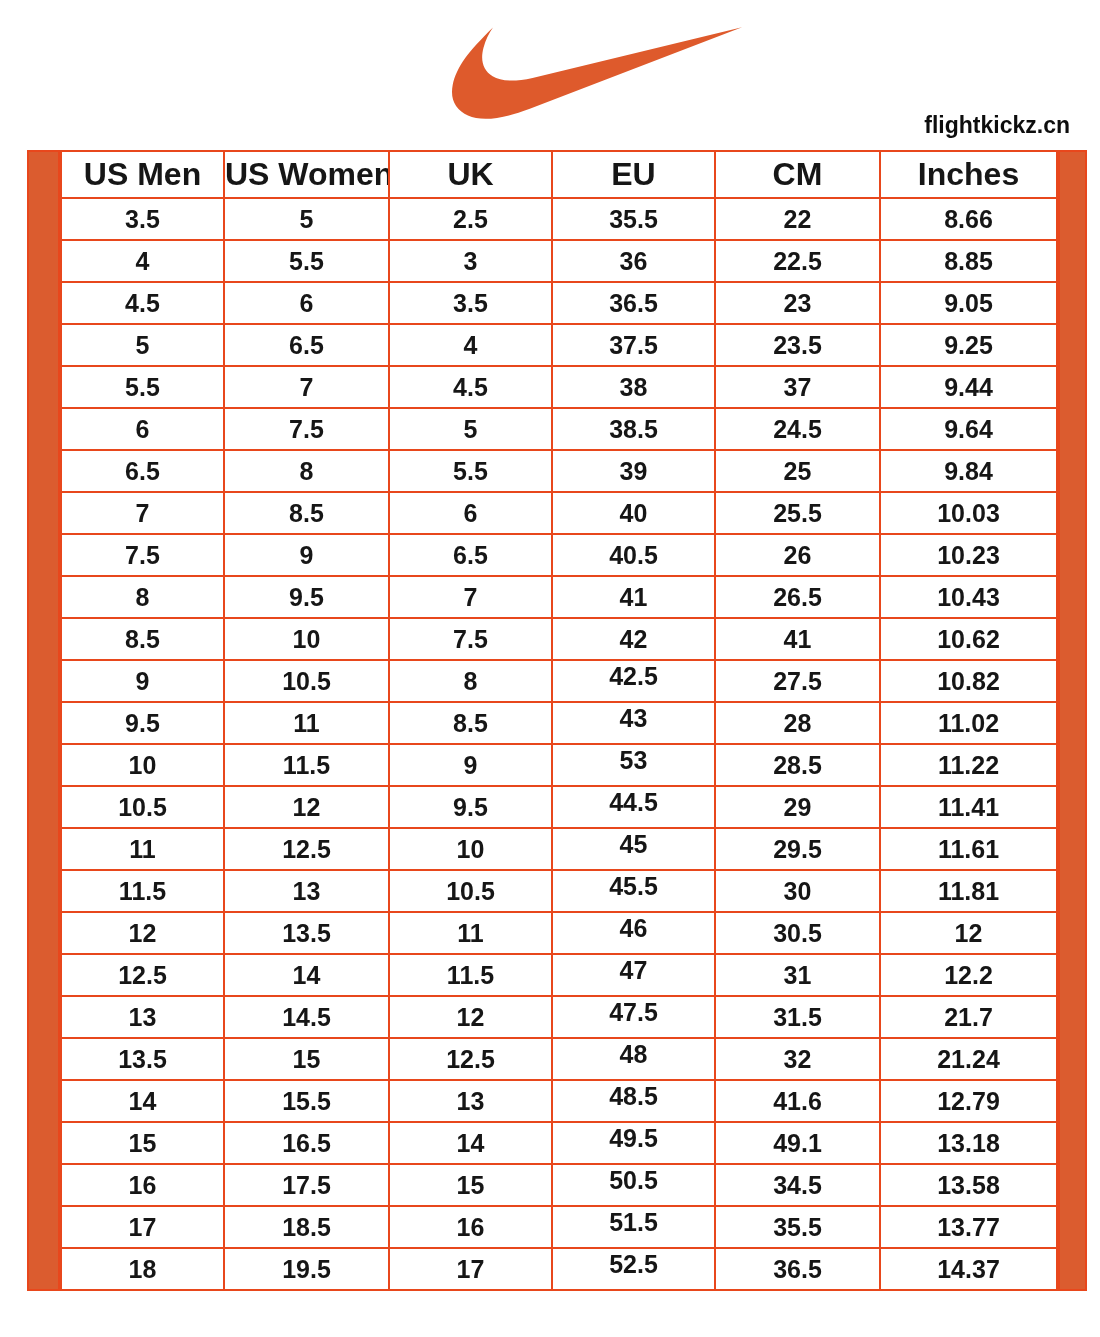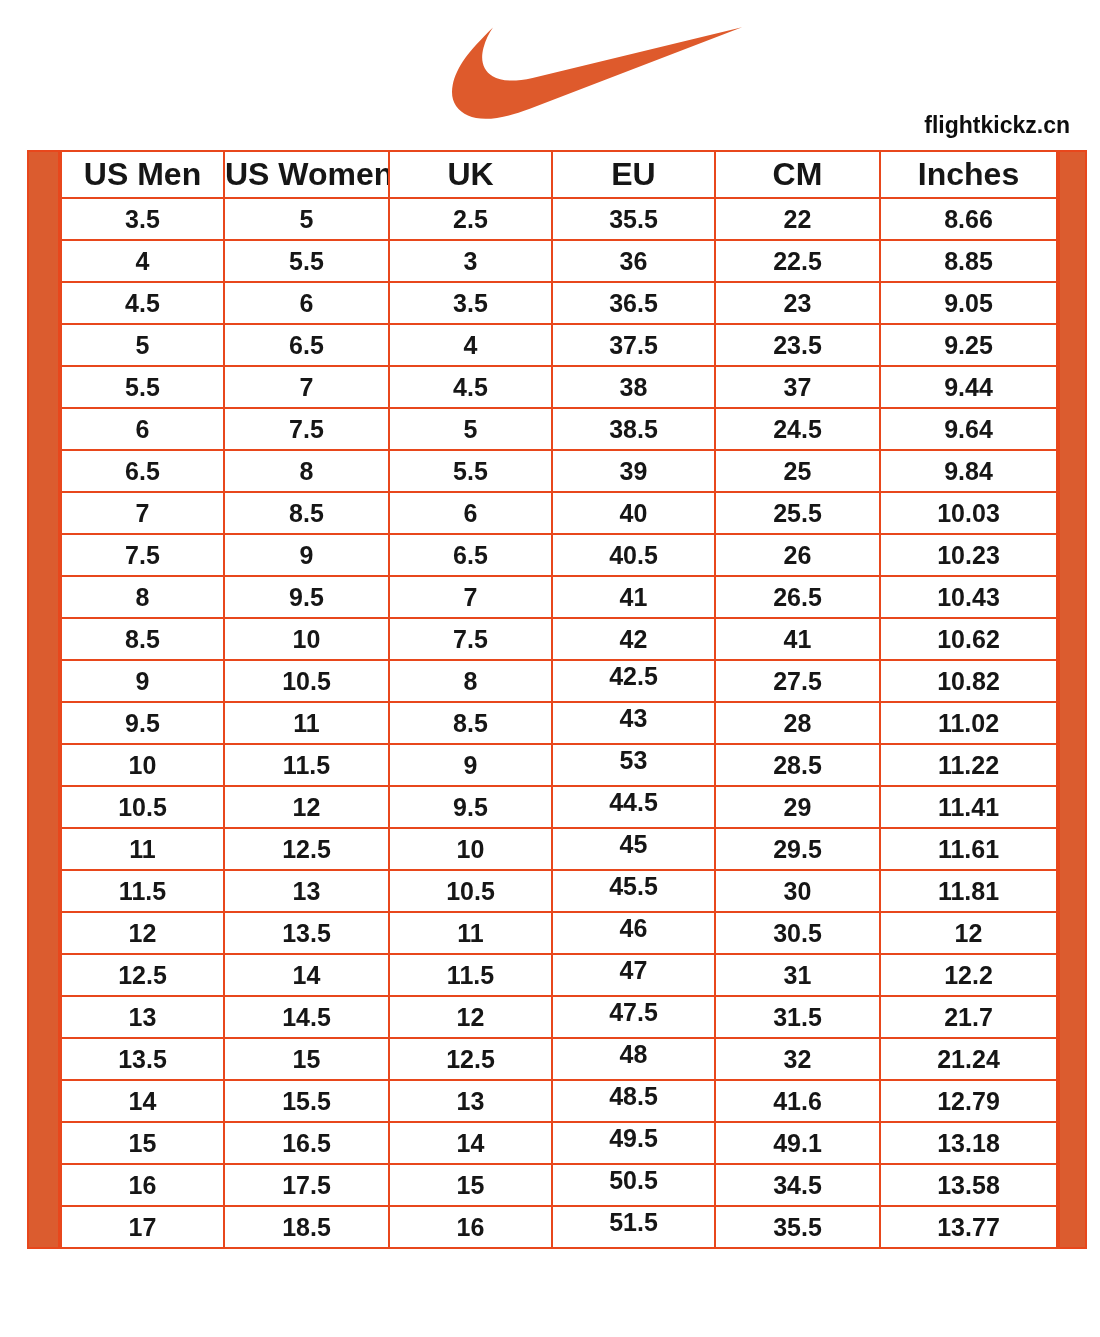--- a/index.html
+++ b/index.html
@@ -318,19 +318,27 @@
             <td>13.58</td>
           </tr>
           <tr>
             <td>17</td>
             <td>18.5</td>
             <td>16</td>
             <td>51.5</td>
             <td>35.5</td>
             <td>13.77</td>
           </tr>
+          <tr>
+            <td>18</td>
+            <td>19.5</td>
+            <td>17</td>
+            <td>52.5</td>
+            <td>36.5</td>
+            <td>14.37</td>
+          </tr>
         </tbody>
     </table>
 
     <div class="side-bar right"></div>
   </div>
 
 </div>
 
 </body></html>

